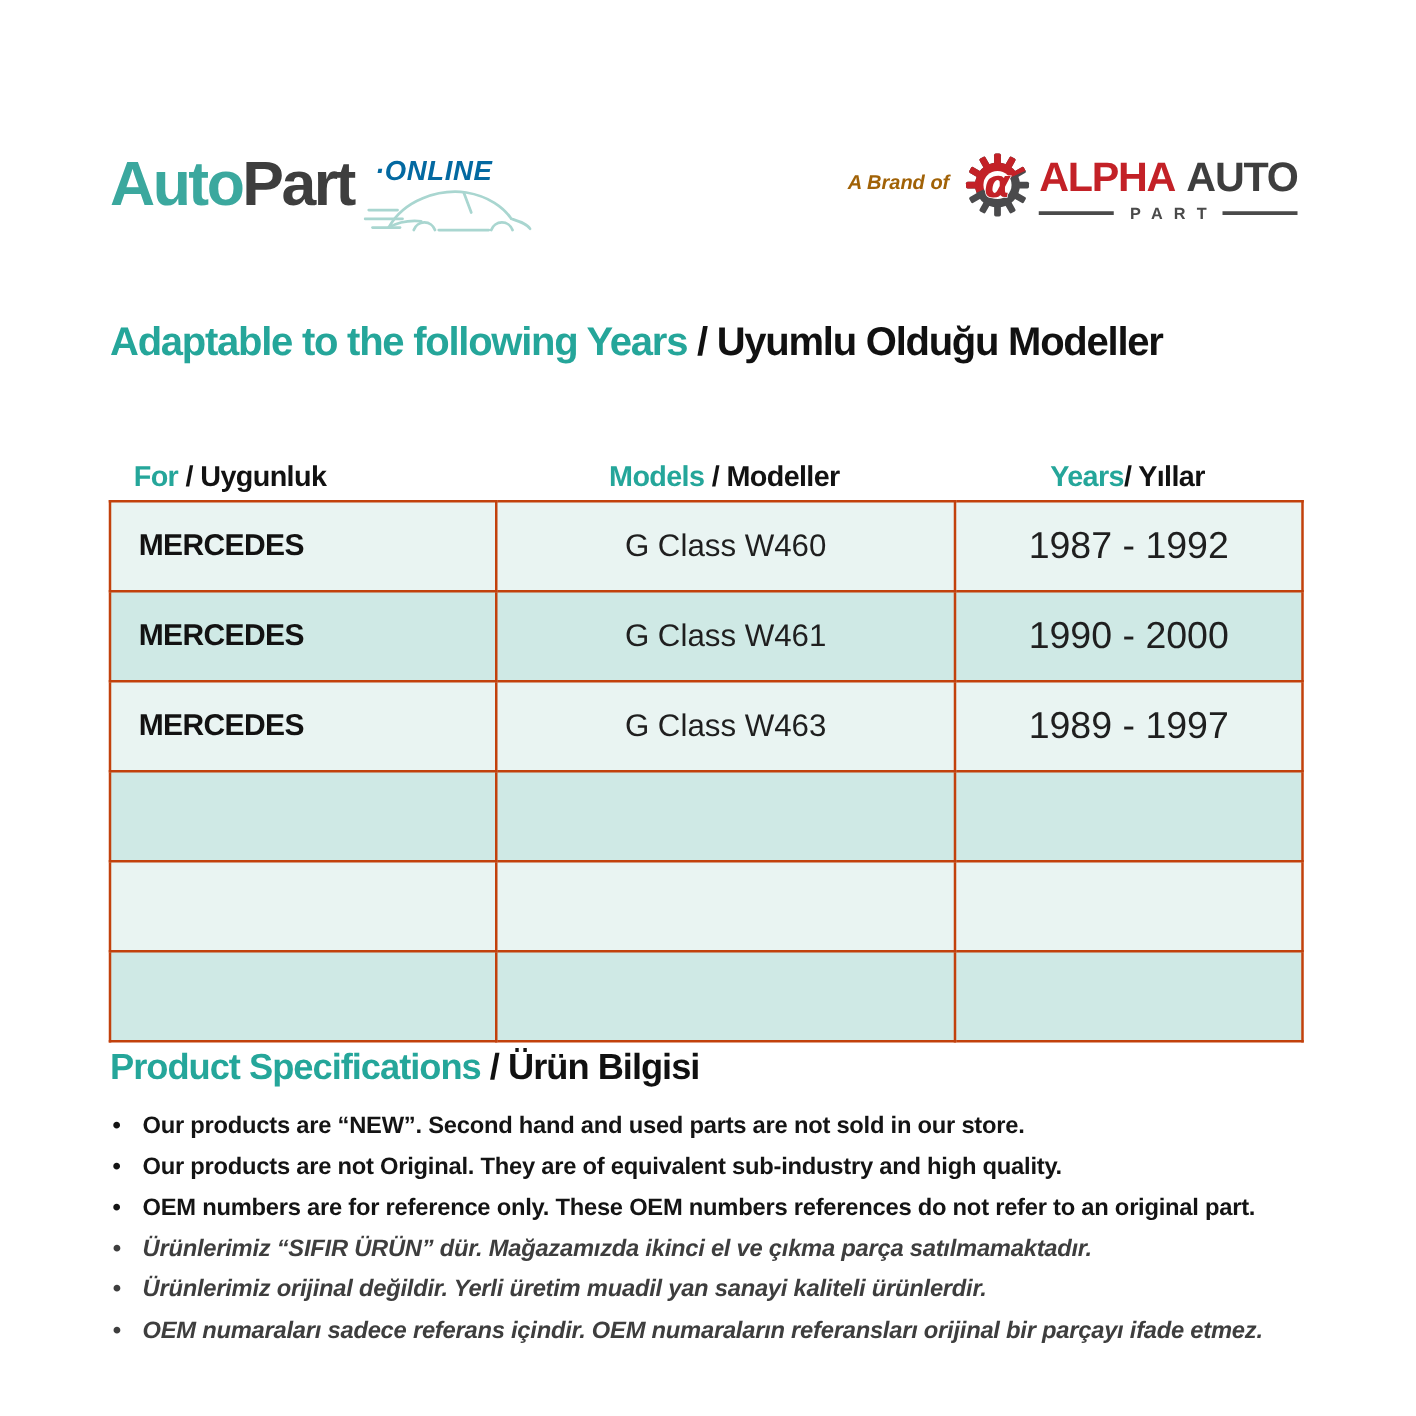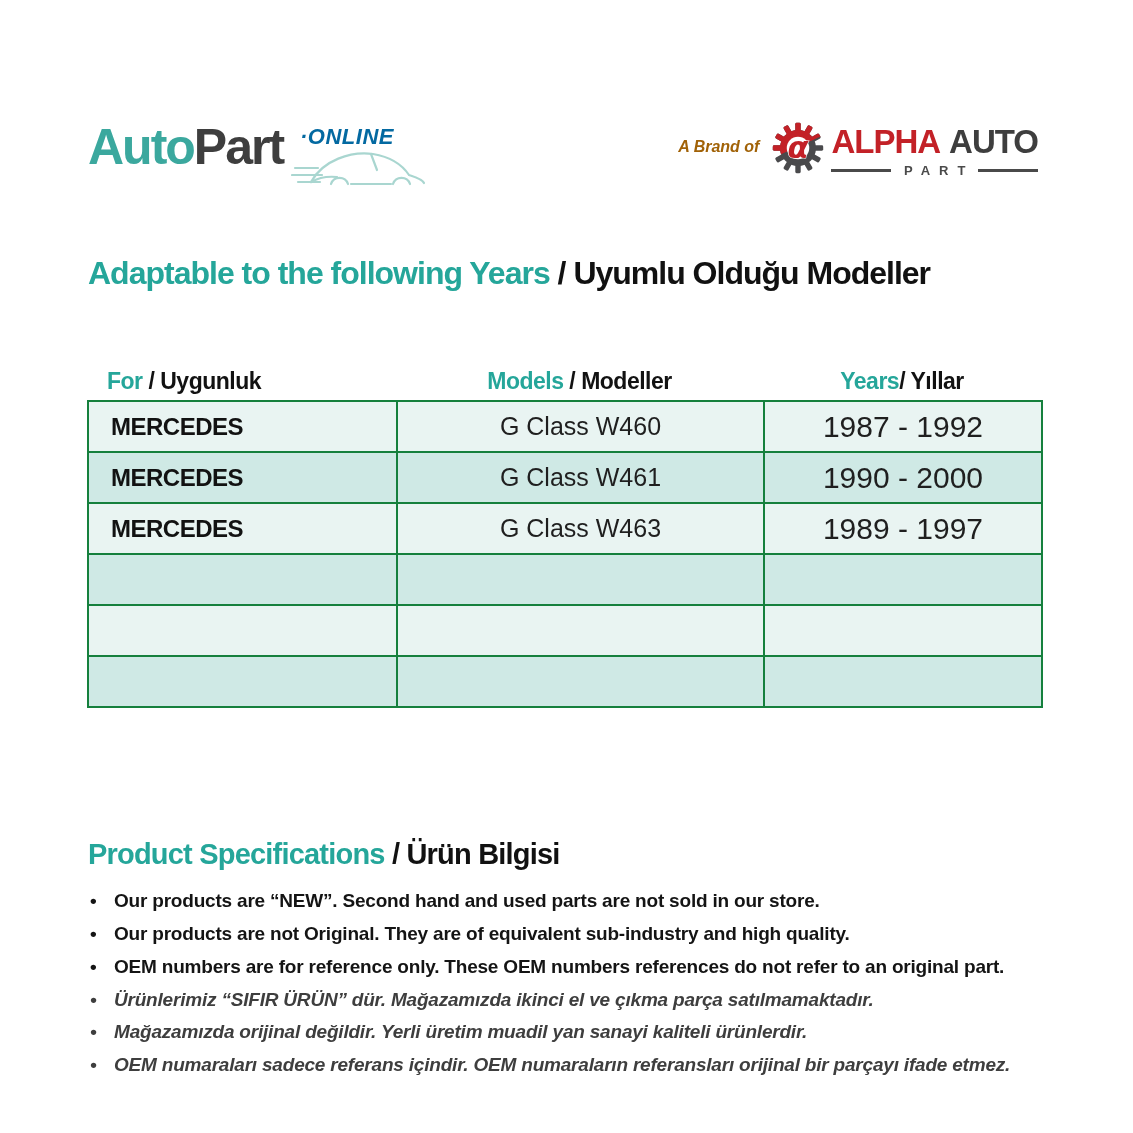--- a/index.html
+++ b/index.html
@@ -39,21 +39,21 @@
   
   .col-headers { position:absolute; left:87px; top:368px; width:954px; display:grid;
                  grid-template-columns:309px 367px 278px; }
   .col-headers .h { font-size:23px; font-weight:800; letter-spacing:-0.5px; color:#121212; }
   .col-headers .h-left { padding-left:20px; text-align:left; }
   .col-headers .h-center { text-align:center; }
 
   
   table.compat { position:absolute; left:87px; top:400px; width:954px; border-collapse:collapse;
                  table-layout:fixed; }
-  table.compat td { border:2px solid #15803d; height:51px; }
+  table.compat td { border:2px solid #c2410c; height:72px; }
   table.compat tr:nth-child(odd) td  { background:#E9F4F2; }
   table.compat tr:nth-child(even) td { background:#CFE9E5; }
   td.c-make  { text-align:left; padding-left:22px; font-weight:800; font-size:24px;
                letter-spacing:-0.5px; color:#121212; }
   td.c-model { text-align:center; font-size:25px; font-weight:400; color:#1F1F1F; }
   td.c-years { text-align:center; font-size:30px; font-weight:400; color:#1F1F1F; }
 
   
   .specs-list { position:absolute; left:90px; top:890px; width:950px; list-style:none; }
   .specs-list li { display:flex; align-items:flex-start; margin-bottom:11px; line-height:1.15; }
@@ -198,21 +198,21 @@
     <li class="b-en">
       <span class="dot">•</span>
       <span>OEM numbers are for reference only. These OEM numbers references do not refer to an original part.</span>
     </li>
     <li class="b-tr">
       <span class="dot">•</span>
       <span>Ürünlerimiz “SIFIR ÜRÜN” dür. Mağazamızda ikinci el ve çıkma parça satılmamaktadır.</span>
     </li>
     <li class="b-tr">
       <span class="dot">•</span>
-      <span>Mağazamızda orijinal değildir. Yerli üretim muadil yan sanayi kaliteli ürünlerdir.</span>
+      <span>Ürünlerimiz orijinal değildir. Yerli üretim muadil yan sanayi kaliteli ürünlerdir.</span>
     </li>
     <li class="b-tr">
       <span class="dot">•</span>
       <span>OEM numaraları sadece referans içindir. OEM numaraların referansları orijinal bir parçayı ifade etmez.</span>
     </li>
   </ul>
 
 </div>
 
 </body></html>

